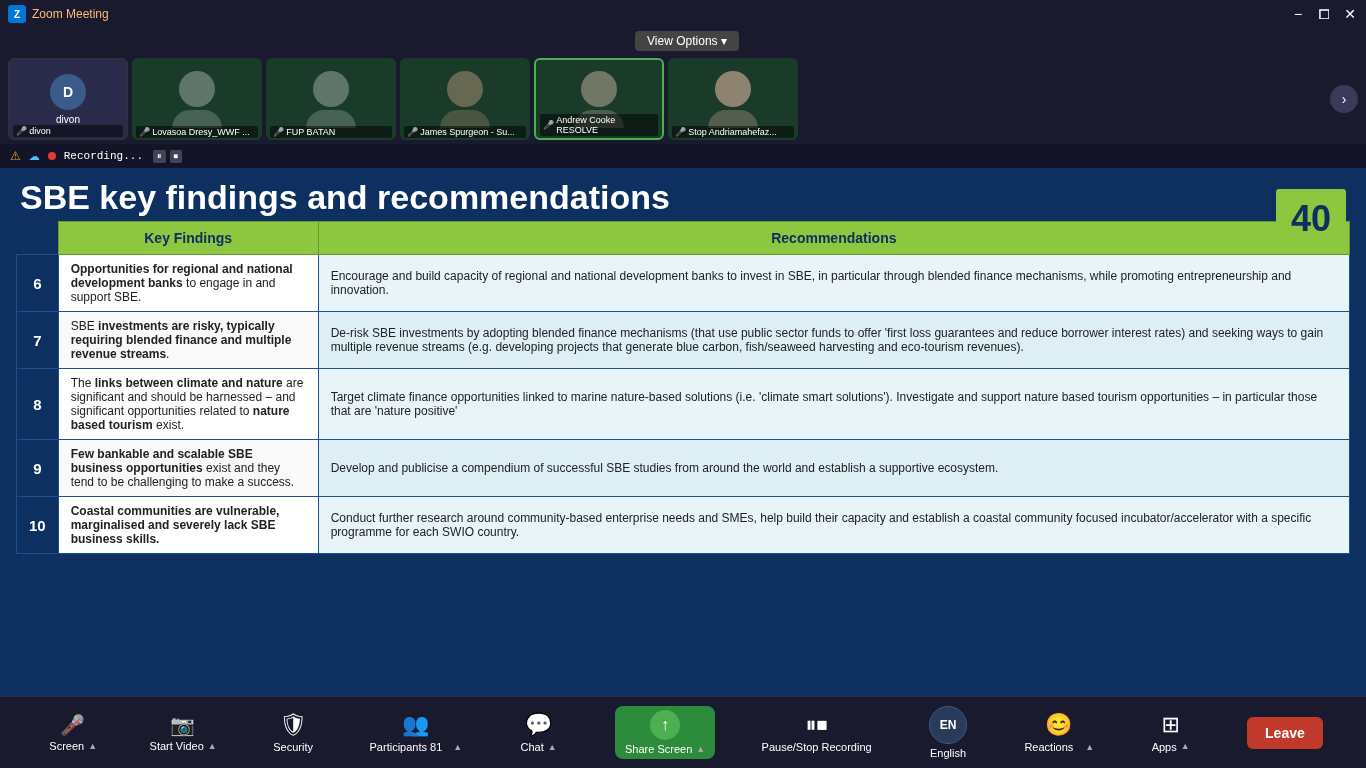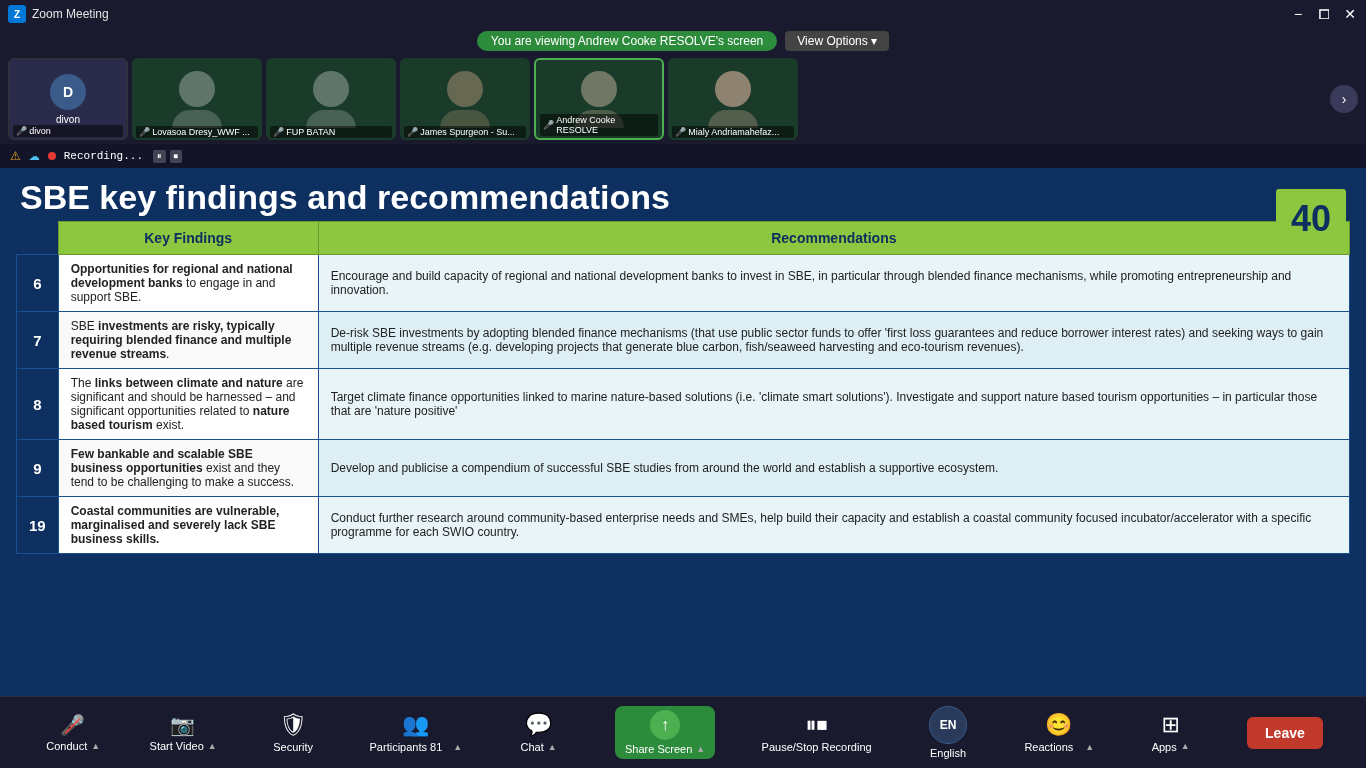--- a/index.html
+++ b/index.html
@@ -16,21 +16,21 @@
     }
     .title-bar-icon {
       width: 18px; height: 18px;
       background: #0078d7;
       border-radius: 3px;
       margin-right: 6px;
       display: flex; align-items: center; justify-content: center;
       font-size: 10px; color: white; font-weight: bold;
     }
     .title-bar-text {
-      color: #e5e5e5;
+      color: #fdba74;
       font-size: 12px;
     }
     .title-bar-controls {
       position: absolute;
       right: 8px;
       top: 50%;
       transform: translateY(-50%);
       display: flex;
       gap: 10px;
     }
@@ -336,21 +336,20 @@
   <div class="title-bar-icon">Z</div>
   <span class="title-bar-text">Zoom Meeting</span>
   <div class="title-bar-controls">
     <span class="title-btn">−</span>
     <span class="title-btn">⧠</span>
     <span class="title-btn">✕</span>
   </div>
 </div>
 
 <div class="notif-wrapper">
-  <span class="notification-pill">You are viewing Andrew Cooke RESOLVE's screen</span>
   <span style="width:8px"></span>
   <span class="view-options-btn">View Options ▾</span>
   <div class="view-btn-top">
     <span>View</span>
   </div>
 </div>
 
 <div class="participants-strip">
 
   <div class="participant-tile local">
@@ -406,21 +405,21 @@
     </div>
   </div>
 
   <div class="participant-tile video tile-bg-1" style="width:130px">
     <div style="width:100%;height:100%;display:flex;flex-direction:column;align-items:center;justify-content:center;">
       <div style="width:36px;height:36px;background:rgba(220,180,160,0.6);border-radius:50%;"></div>
       <div style="width:50px;height:18px;background:rgba(220,180,160,0.3);border-radius:25px 25px 0 0;margin-top:3px;"></div>
     </div>
     <div class="participant-name">
       <span style="color:#ff4444">🎤</span>
-      <span>Mialy Andriamahefaz...</span>
+      <span>Stop Andriamahefaz...</span>
     </div>
   </div>
 
   <div class="nav-arrow">›</div>
 </div>
 
 <div class="recording-bar">
   <span class="security-icon-small">⚠</span>
   <span class="recording-cloud">
     <span>☁</span>
@@ -484,42 +483,42 @@
           <td class="row-num">9</td>
           <td class="key-finding">
             <strong>Few bankable and scalable SBE business opportunities</strong> exist and they tend to be challenging to make a success.
           </td>
           <td class="recommendation">
             Develop and publicise a compendium of successful SBE studies from around the world and establish a supportive ecosystem.
           </td>
         </tr>
 
         <tr>
-          <td class="row-num">19</td>
+          <td class="row-num">10</td>
           <td class="key-finding">
             <strong>Coastal communities are vulnerable, marginalised and severely lack SBE business skills.</strong>
           </td>
           <td class="recommendation">
             Conduct further research around community-based enterprise needs and SMEs, help build their capacity and establish a coastal community focused incubator/accelerator with a specific programme for each SWIO country.
           </td>
         </tr>
       </tbody>
     </table>
   </div>
 </div>
 
 <div class="toolbar">
 
   <div class="toolbar-item">
     <div class="toolbar-icon-wrapper">
       <span class="toolbar-icon" style="font-size:20px;">🎤</span>
       <span style="position:absolute;top:0;left:0;width:100%;height:100%;display:flex;align-items:center;justify-content:center;font-size:22px;color:#ff4444;font-weight:100;transform:rotate(45deg);opacity:0.8;">|</span>
     </div>
     <div style="display:flex;align-items:center;gap:2px;">
-      <span class="toolbar-label">Conduct</span>
+      <span class="toolbar-label">Screen</span>
       <span class="chevron-up">▲</span>
     </div>
   </div>
 
   <div class="toolbar-item">
     <div class="toolbar-icon-wrapper">
       <span class="toolbar-icon" style="font-size:20px;">📷</span>
     </div>
     <div style="display:flex;align-items:center;gap:2px;">
       <span class="toolbar-label">Start Video</span>

